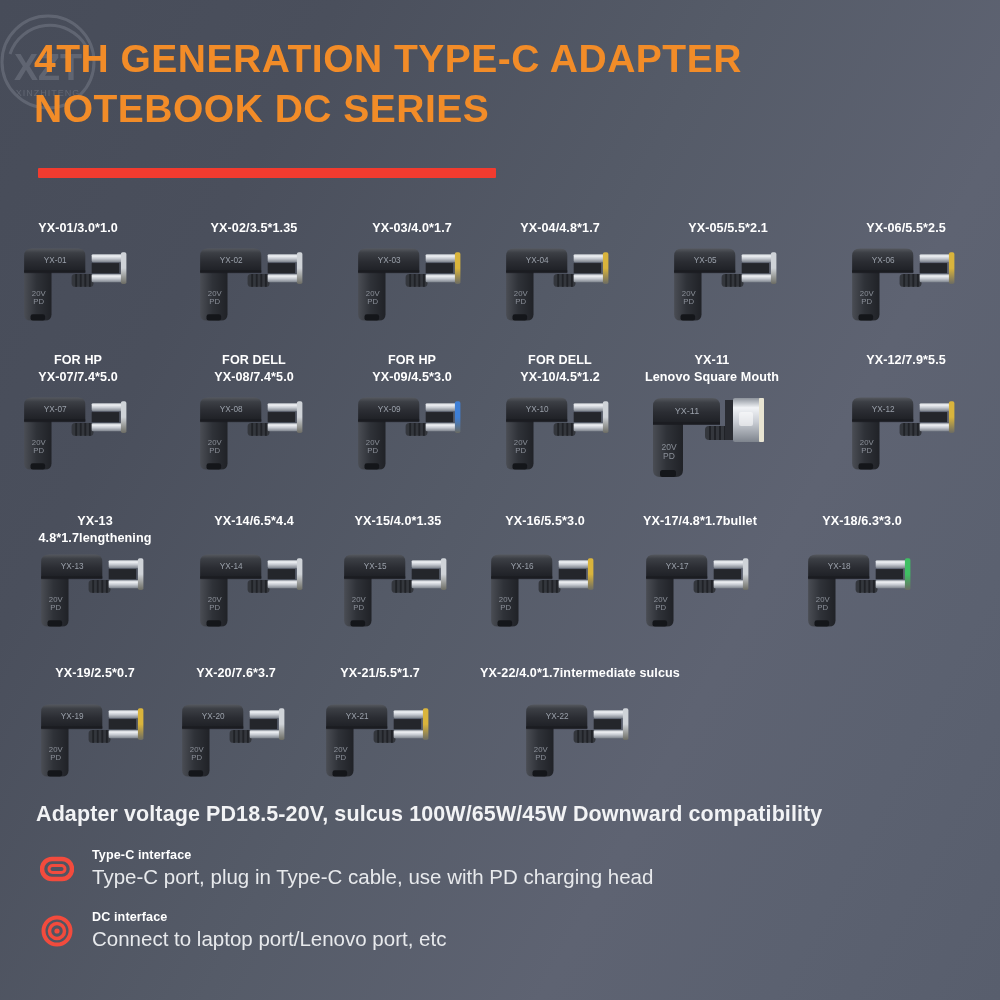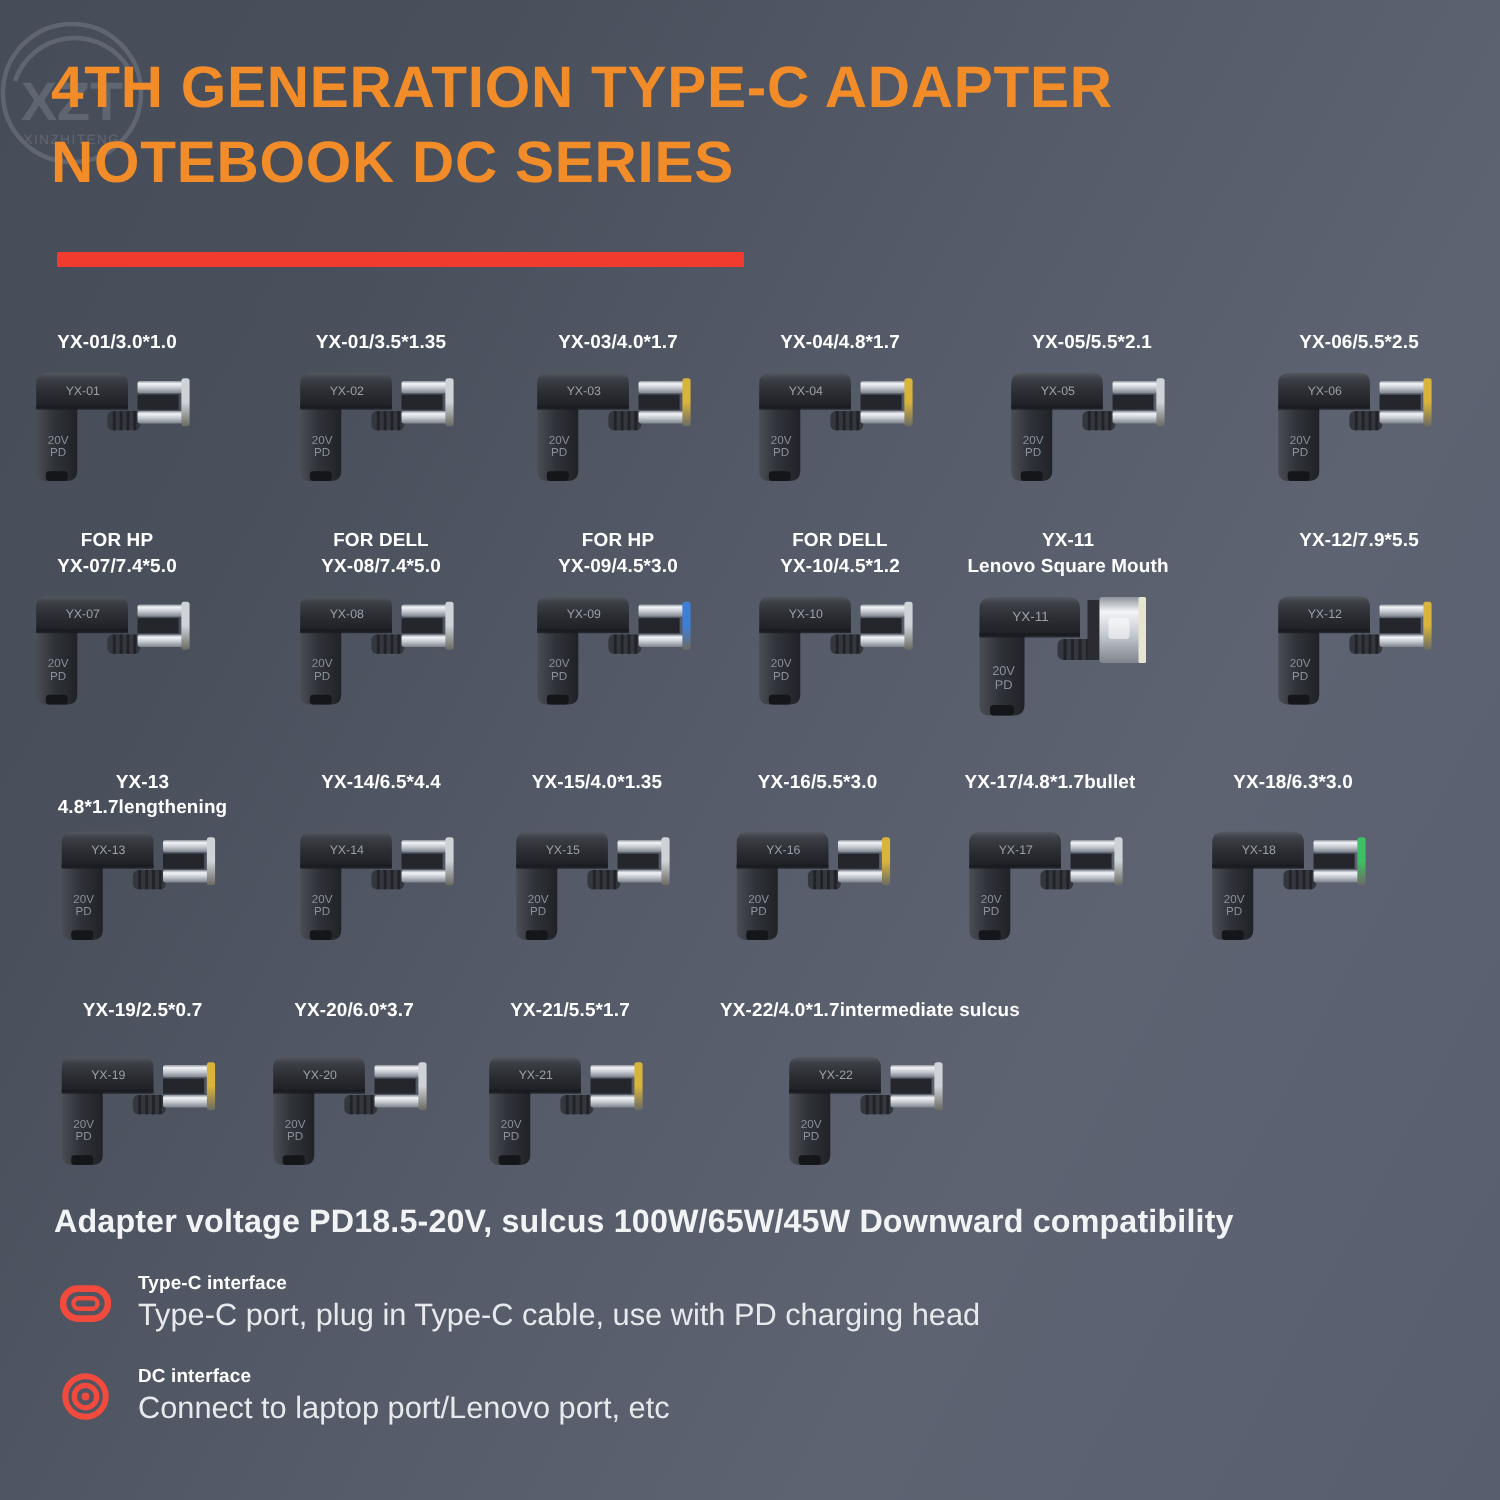--- a/index.html
+++ b/index.html
@@ -165,21 +165,21 @@
 
     <g>
       <rect x="80" y="12" width="34" height="9" rx="1.5" fill="url(#metg-YX-01)"></rect>
       <rect x="80" y="34" width="34" height="9" rx="1.5" fill="url(#metg-YX-01)"></rect>
       <rect x="80" y="22" width="30" height="11" fill="#24262b"></rect>
       <rect x="112" y="10" width="6" height="35" rx="2" fill="url(#tipg-YX-01)"></rect>
     </g>
   </svg></div>
       <div class="cell" style="left: 144px; top: 220px; width: 220px;">
         <div class="cap">
-          <span class="sub">YX-01/3.5*1.35</span>
+          <span class="sub">YX-02/3.5*1.35</span>
         </div>
       </div>
       <div class="cell" style="left: 189px; top: 243px; width: 130px;">
   <svg width="130" height="84" viewBox="0 0 130 92">
     <defs>
       <linearGradient id="bodyg-YX-02" x1="0" y1="0" x2="0" y2="1">
         <stop offset="0%" stop-color="#55585e"></stop>
         <stop offset="18%" stop-color="#3c3f45"></stop>
         <stop offset="55%" stop-color="#2b2d33"></stop>
         <stop offset="100%" stop-color="#1d1f24"></stop>
@@ -1179,21 +1179,21 @@
 
     <g>
       <rect x="80" y="12" width="34" height="9" rx="1.5" fill="url(#metg-YX-19)"></rect>
       <rect x="80" y="34" width="34" height="9" rx="1.5" fill="url(#metg-YX-19)"></rect>
       <rect x="80" y="22" width="30" height="11" fill="#24262b"></rect>
       <rect x="112" y="10" width="6" height="35" rx="2" fill="url(#tipg-YX-19)"></rect>
     </g>
   </svg></div>
       <div class="cell" style="left: 126px; top: 665px; width: 220px;">
         <div class="cap">
-          <span class="sub">YX-20/6.0*3.7</span>
+          <span class="sub">YX-20/7.6*3.7</span>
         </div>
       </div>
       <div class="cell" style="left: 171px; top: 699px; width: 130px;">
   <svg width="130" height="84" viewBox="0 0 130 92">
     <defs>
       <linearGradient id="bodyg-YX-20" x1="0" y1="0" x2="0" y2="1">
         <stop offset="0%" stop-color="#55585e"></stop>
         <stop offset="18%" stop-color="#3c3f45"></stop>
         <stop offset="55%" stop-color="#2b2d33"></stop>
         <stop offset="100%" stop-color="#1d1f24"></stop>

